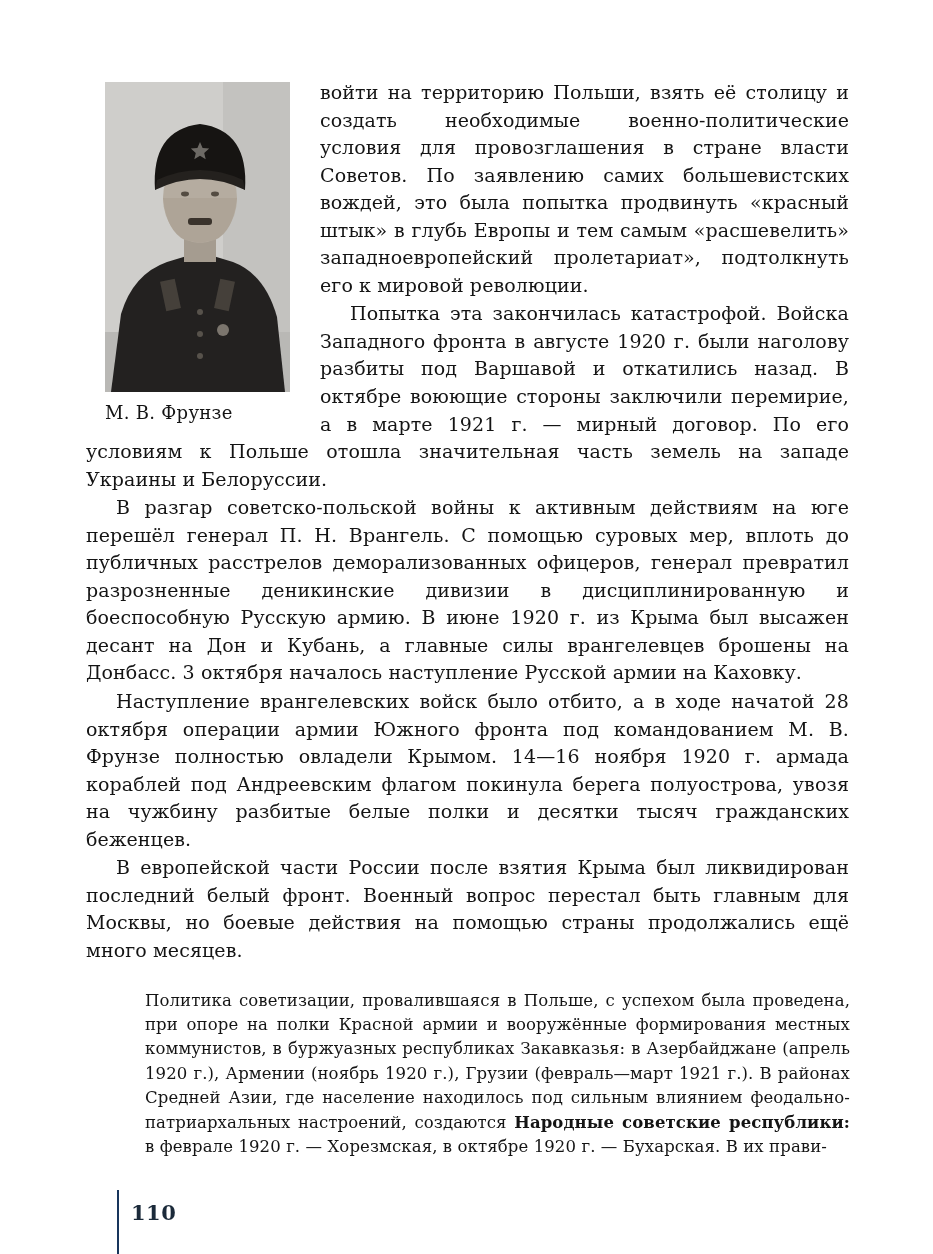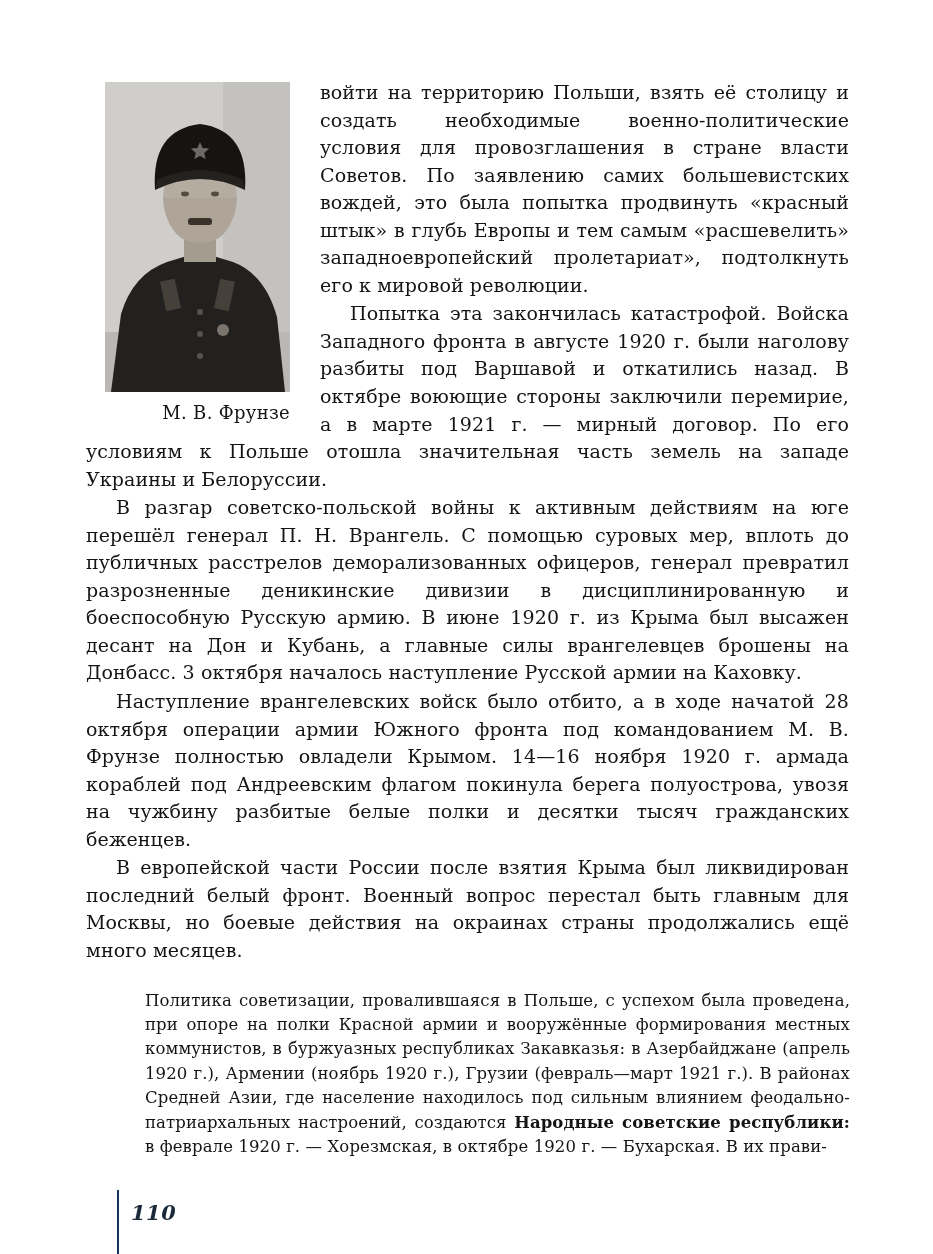--- a/index.html
+++ b/index.html
@@ -26,21 +26,21 @@
     margin: 4px 30px 10px 20px;
   }
   .photo {
     width: 185px;
     height: 310px;
     background: #cfcecb;
     overflow: hidden;
   }
   .photo svg { display: block; }
   .photo-caption {
-    text-align: right;
+    text-align: left;
     font-size: 18px;
     margin-top: 10px;
     letter-spacing: 0.3px;
   }
   .body-p {
     margin: 1px;
     font-size: 19px;
     line-height: 1.45;
     text-align: justify;
     text-indent: 30px;
@@ -128,24 +128,24 @@
           <circle cx="118" cy="248" r="6" fill="#7b756d"></circle>
         </svg>
       </div>
       <figcaption class="photo-caption">М. В. Фрунзе</figcaption>
     </figure>
 
     <p class="body-p no-indent">войти на территорию Польши, взять её столицу и создать необходимые военно-политические условия для провозглашения в стране власти Советов. По заявлению самих большевистских вождей, это была попытка продвинуть «красный штык» в глубь Европы и тем самым «расшевелить» западноевропейский пролетариат», подтолкнуть его к мировой революции.</p>
     <p class="body-p">Попытка эта закончилась катастрофой. Войска Западного фронта в августе 1920 г. были наголову разбиты под Варшавой и откатились назад. В октябре воюющие стороны заключили перемирие, а в марте 1921 г. — мирный договор. По его условиям к Польше отошла значительная часть земель на западе Украины и Белоруссии.</p>
     <p class="body-p">В разгар советско-польской войны к активным действиям на юге перешёл генерал П. Н. Врангель. С помощью суровых мер, вплоть до публичных расстрелов деморализованных офицеров, генерал превратил разрозненные деникинские дивизии в дисциплинированную и боеспособную Русскую армию. В июне 1920 г. из Крыма был высажен десант на Дон и Кубань, а главные силы врангелевцев брошены на Донбасс. 3 октября началось наступление Русской армии на Каховку.</p>
     <p class="body-p">Наступление врангелевских войск было отбито, а в ходе начатой 28 октября операции армии Южного фронта под командованием М. В. Фрунзе полностью овладели Крымом. 14—16 ноября 1920 г. армада кораблей под Андреевским флагом покинула берега полуострова, увозя на чужбину разбитые белые полки и десятки тысяч гражданских беженцев.</p>
-    <p class="body-p">В европейской части России после взятия Крыма был ликвидирован последний белый фронт. Военный вопрос перестал быть главным для Москвы, но боевые действия на окраинах страны продолжались ещё много месяцев.</p>
+    <p class="body-p">В европейской части России после взятия Крыма был ликвидирован последний белый фронт. Военный вопрос перестал быть главным для Москвы, но боевые действия на помощью страны продолжались ещё много месяцев.</p>
 
     <div class="note">
       <div class="note-bar" style="background: linear-gradient(rgb(217, 238, 251), rgb(90, 169, 226) 55%, rgb(47, 134, 210));"></div>
       <p class="note-text"><span>Политика советизации, провалившаяся в Польше, с успехом была проведена, при опоре на полки Красной армии и вооружённые формирования местных коммунистов, в буржуазных республиках Закавказья: в Азербайджане (апрель 1920 г.), Армении (ноябрь 1920 г.), Грузии (февраль—март 1921 г.). В районах Средней Азии, где население находилось под сильным влиянием феодально-патриархальных настроений, создаются </span><b>Народные советские республики:</b><span> в феврале 1920 г. — Хорезмская, в октябре 1920 г. — Бухарская. В их прави-</span></p>
     </div>
 
   </div>
 
   <div class="pagenum-rule"></div>
-  <div class="pagenum" style="color: rgb(27, 42, 58); font-style: italic;">110</div>
+  <div class="pagenum" style="color: rgb(27, 42, 58);">110</div>
 </div>
 
 </body></html>

